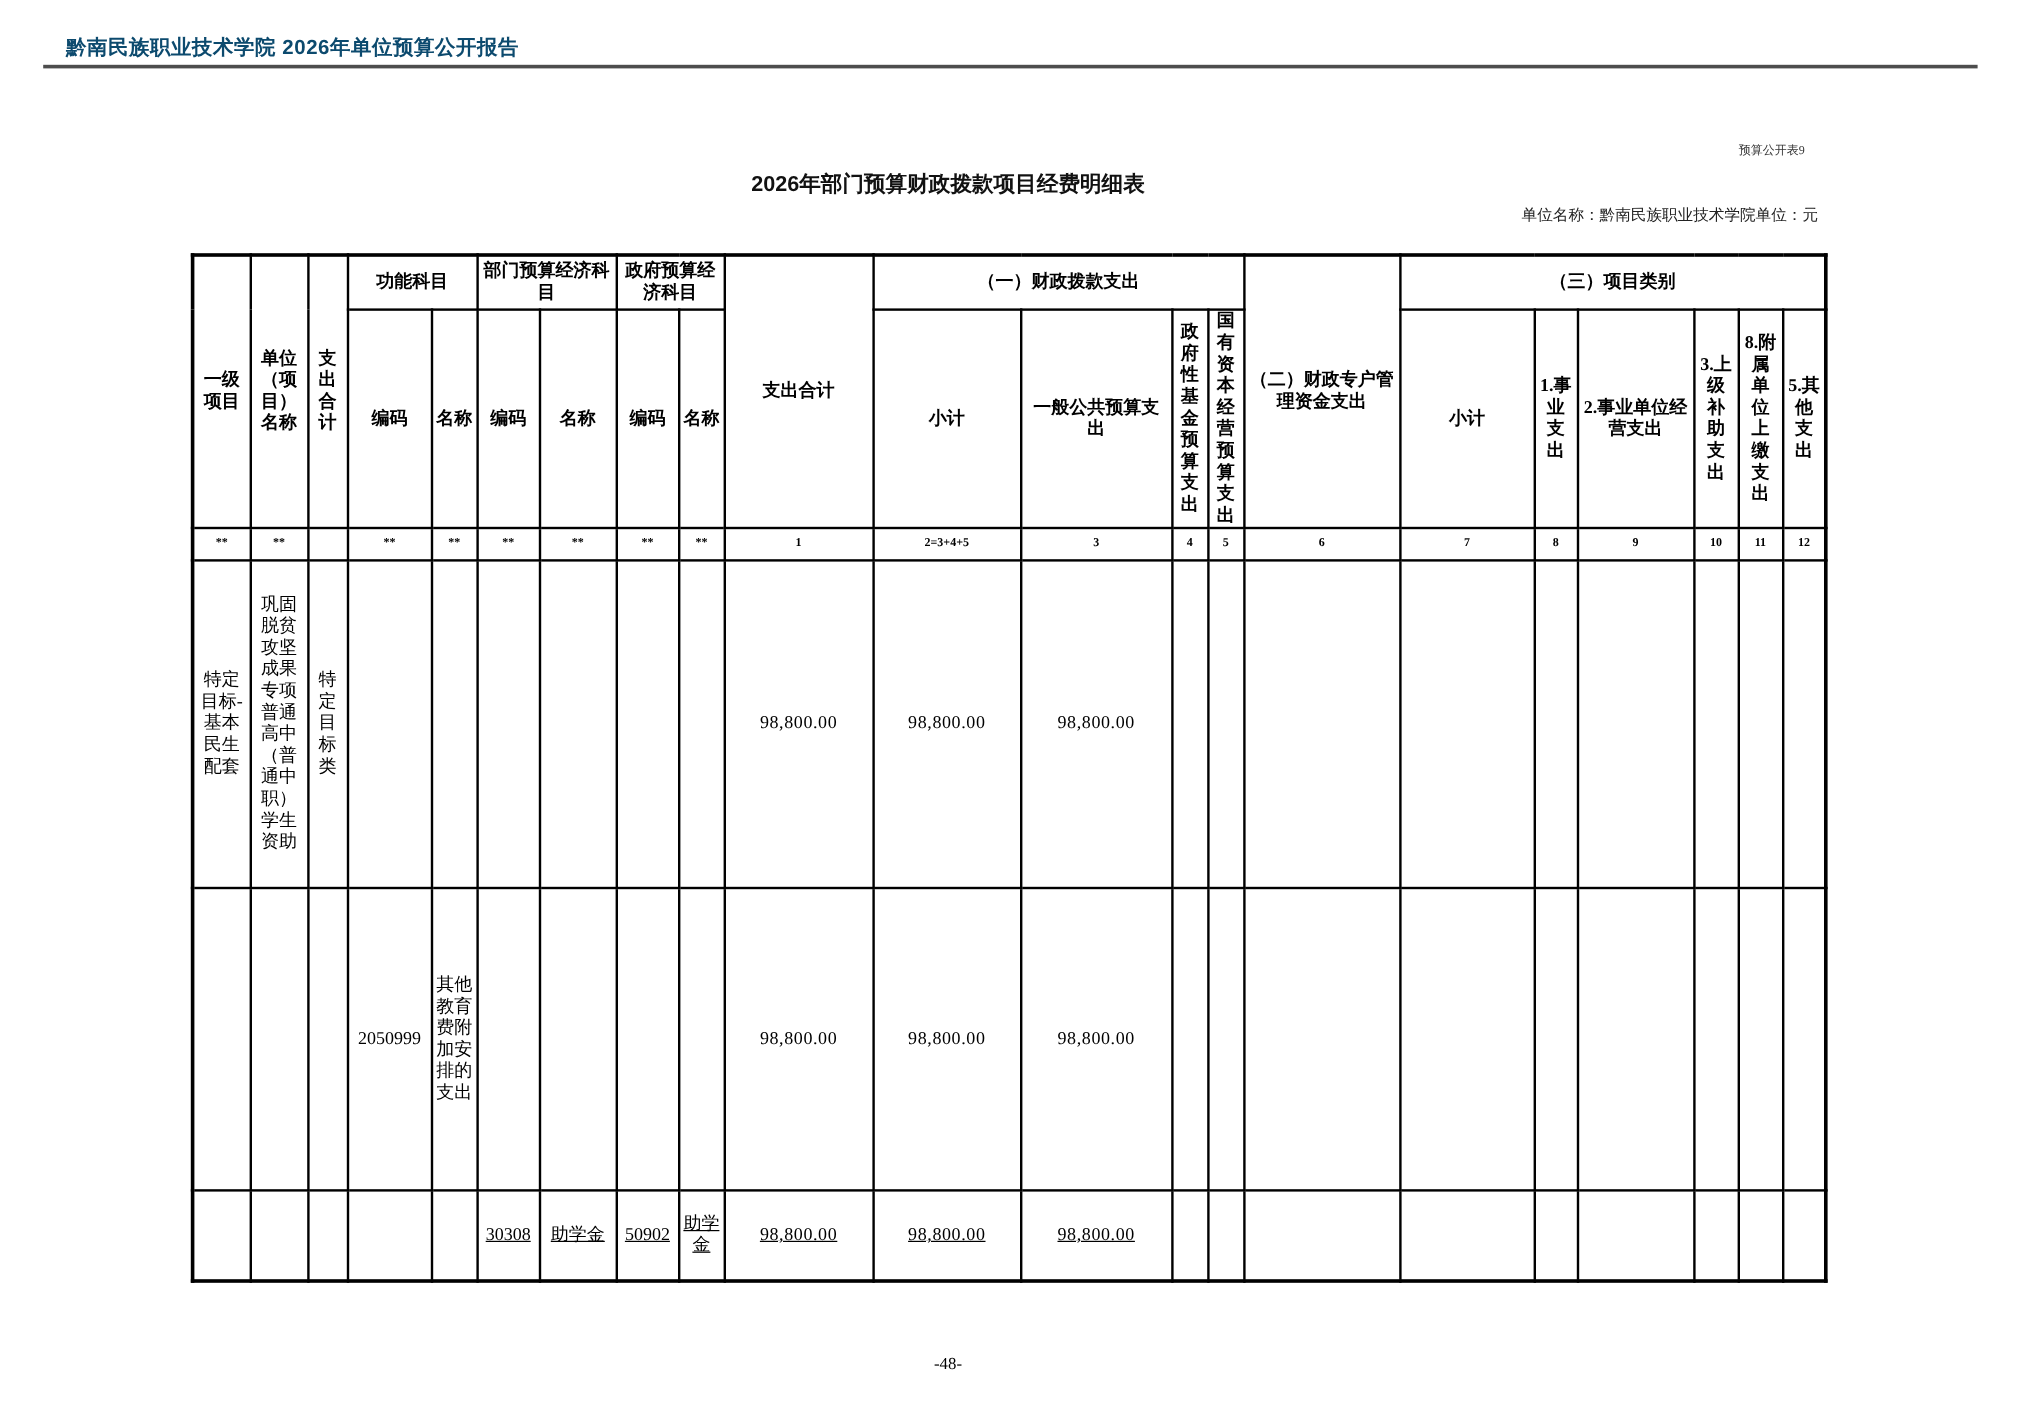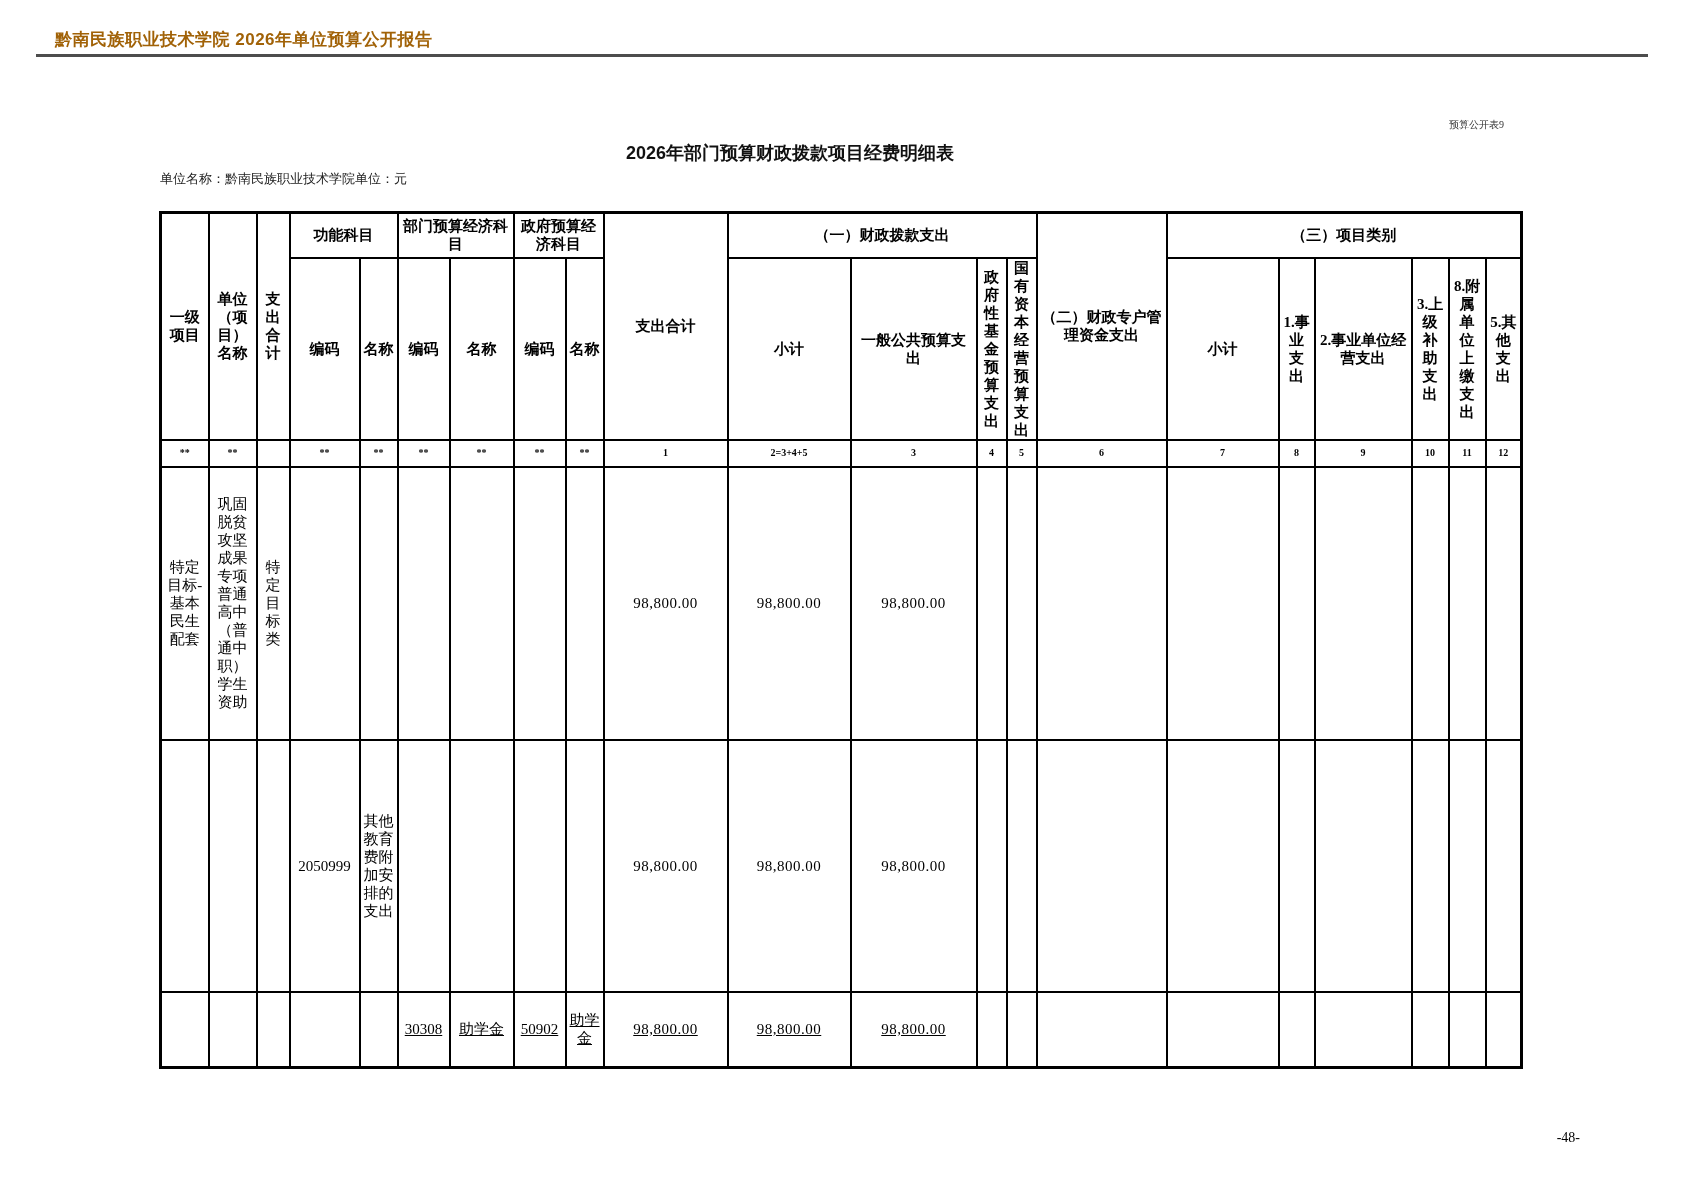--- a/index.html
+++ b/index.html
@@ -3,31 +3,31 @@
 <meta charset="utf-8">
 <style>
   html,body { margin:0; padding:0; background:#ffffff; }
   .page {
     position:relative; width:1684px; height:1190px; background:#fff;
     font-family:"Liberation Serif","DejaVu Serif",serif; color:#000; overflow:hidden;
   }
   .report-header {
     position:absolute; top:28px; left:55px;
     font-family:"Liberation Sans","DejaVu Sans",sans-serif;
-    font-weight:bold; font-size:17px; color:#a16207; letter-spacing:0.5px;
+    font-weight:bold; font-size:17px; color:#0c4a6e; letter-spacing:0.5px;
   }
   .header-rule { position:absolute; top:54px; left:36px; width:1612px; height:3px; background:#4d4d4d; }
   .sheet-tag { position:absolute; top:118px; right:180px; font-size:10px; color:#333;font-family:Liberation Serif, serif; }
   .main-title {
     position:absolute; top:141px; left:0; width:1580px; text-align:center;
     font-family:Liberation Sans, sans-serif; font-weight:bold; font-size:18px; color:#111;
   }
   .unit-row {
     position:absolute; top:170px; left:160px; width:1355px;
-    display:flex; justify-content:flex-start; font-size:13px; color:#222;
+    display:flex; justify-content:flex-end; font-size:13px; color:#222;
   }
   table.budget {
     position:absolute; top:211px; left:159px; width:1362px;
     border-collapse:collapse; table-layout:fixed; border:3px solid #000;
   }
   table.budget th, table.budget td {
     border:2px solid #000; padding:0 3px; text-align:center; vertical-align:middle;
     word-break:break-all; line-height:1.2; overflow:hidden;
   }
   table.budget th { font-weight:bold; font-size:15px; }
@@ -37,21 +37,21 @@
   th.s8  { font-size:8px;  padding:0 1px; }
   tr.h1 { height:45px; }
   tr.h2 { height:52px; }
   tr.nr { height:27px; }
   tr.nr td { font-size:10px; font-weight:bold; padding:0 1px; }
   tr.r1 { height:273px; }
   tr.r2 { height:252px; }
   tr.r3 { height:76px;text-decoration:underline; }
   td.data { font-size:15px;margin-left:42px; }
   td.num  { font-size:15px; text-align:right; padding-right:4px; letter-spacing:0.5px;border-radius:24px; }
-  .page-number { position:absolute; top:1130px; left:0; width:1580px; text-align:right; font-size:14px; }
+  .page-number { position:absolute; top:1130px; left:0; width:1580px; text-align:center; font-size:14px; }
 </style>
 </head>
 <body>
 
 <div class="page">
 
   <div class="report-header">黔南民族职业技术学院 2026年单位预算公开报告</div>
   <div class="header-rule"></div>
   <div class="sheet-tag">预算公开表9</div>
   <div class="main-title">2026年部门预算财政拨款项目经费明细表</div>

